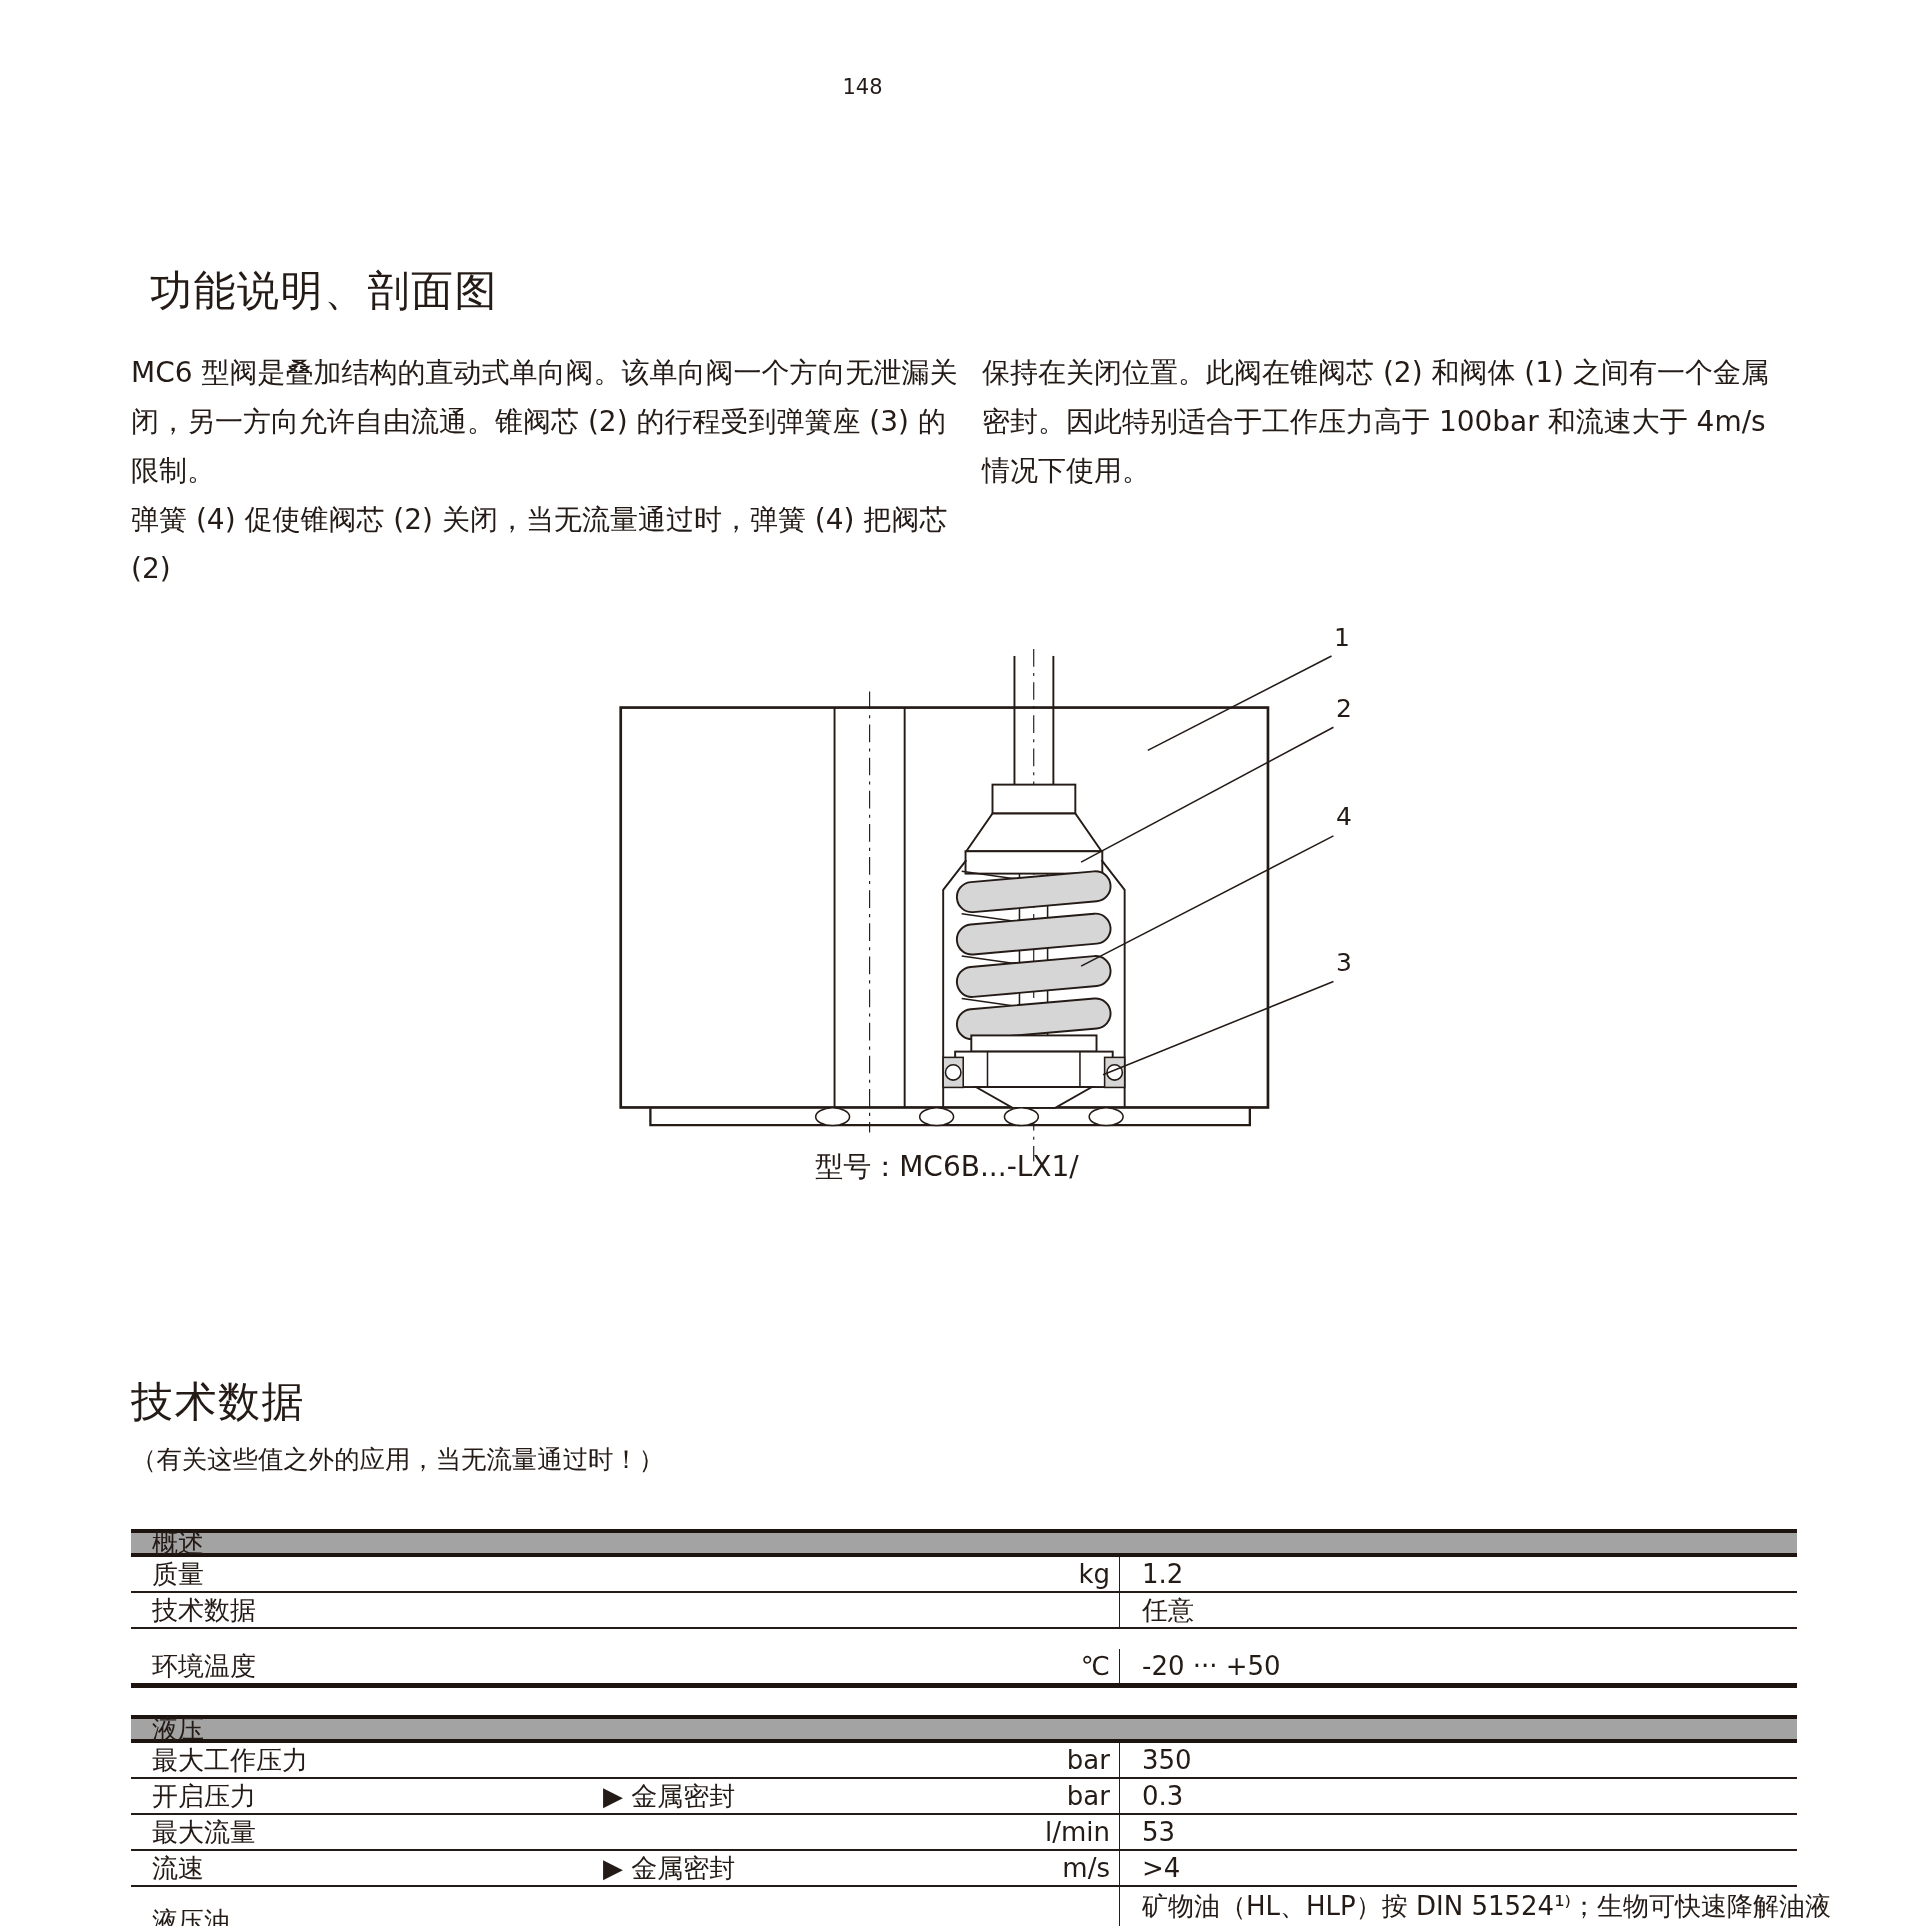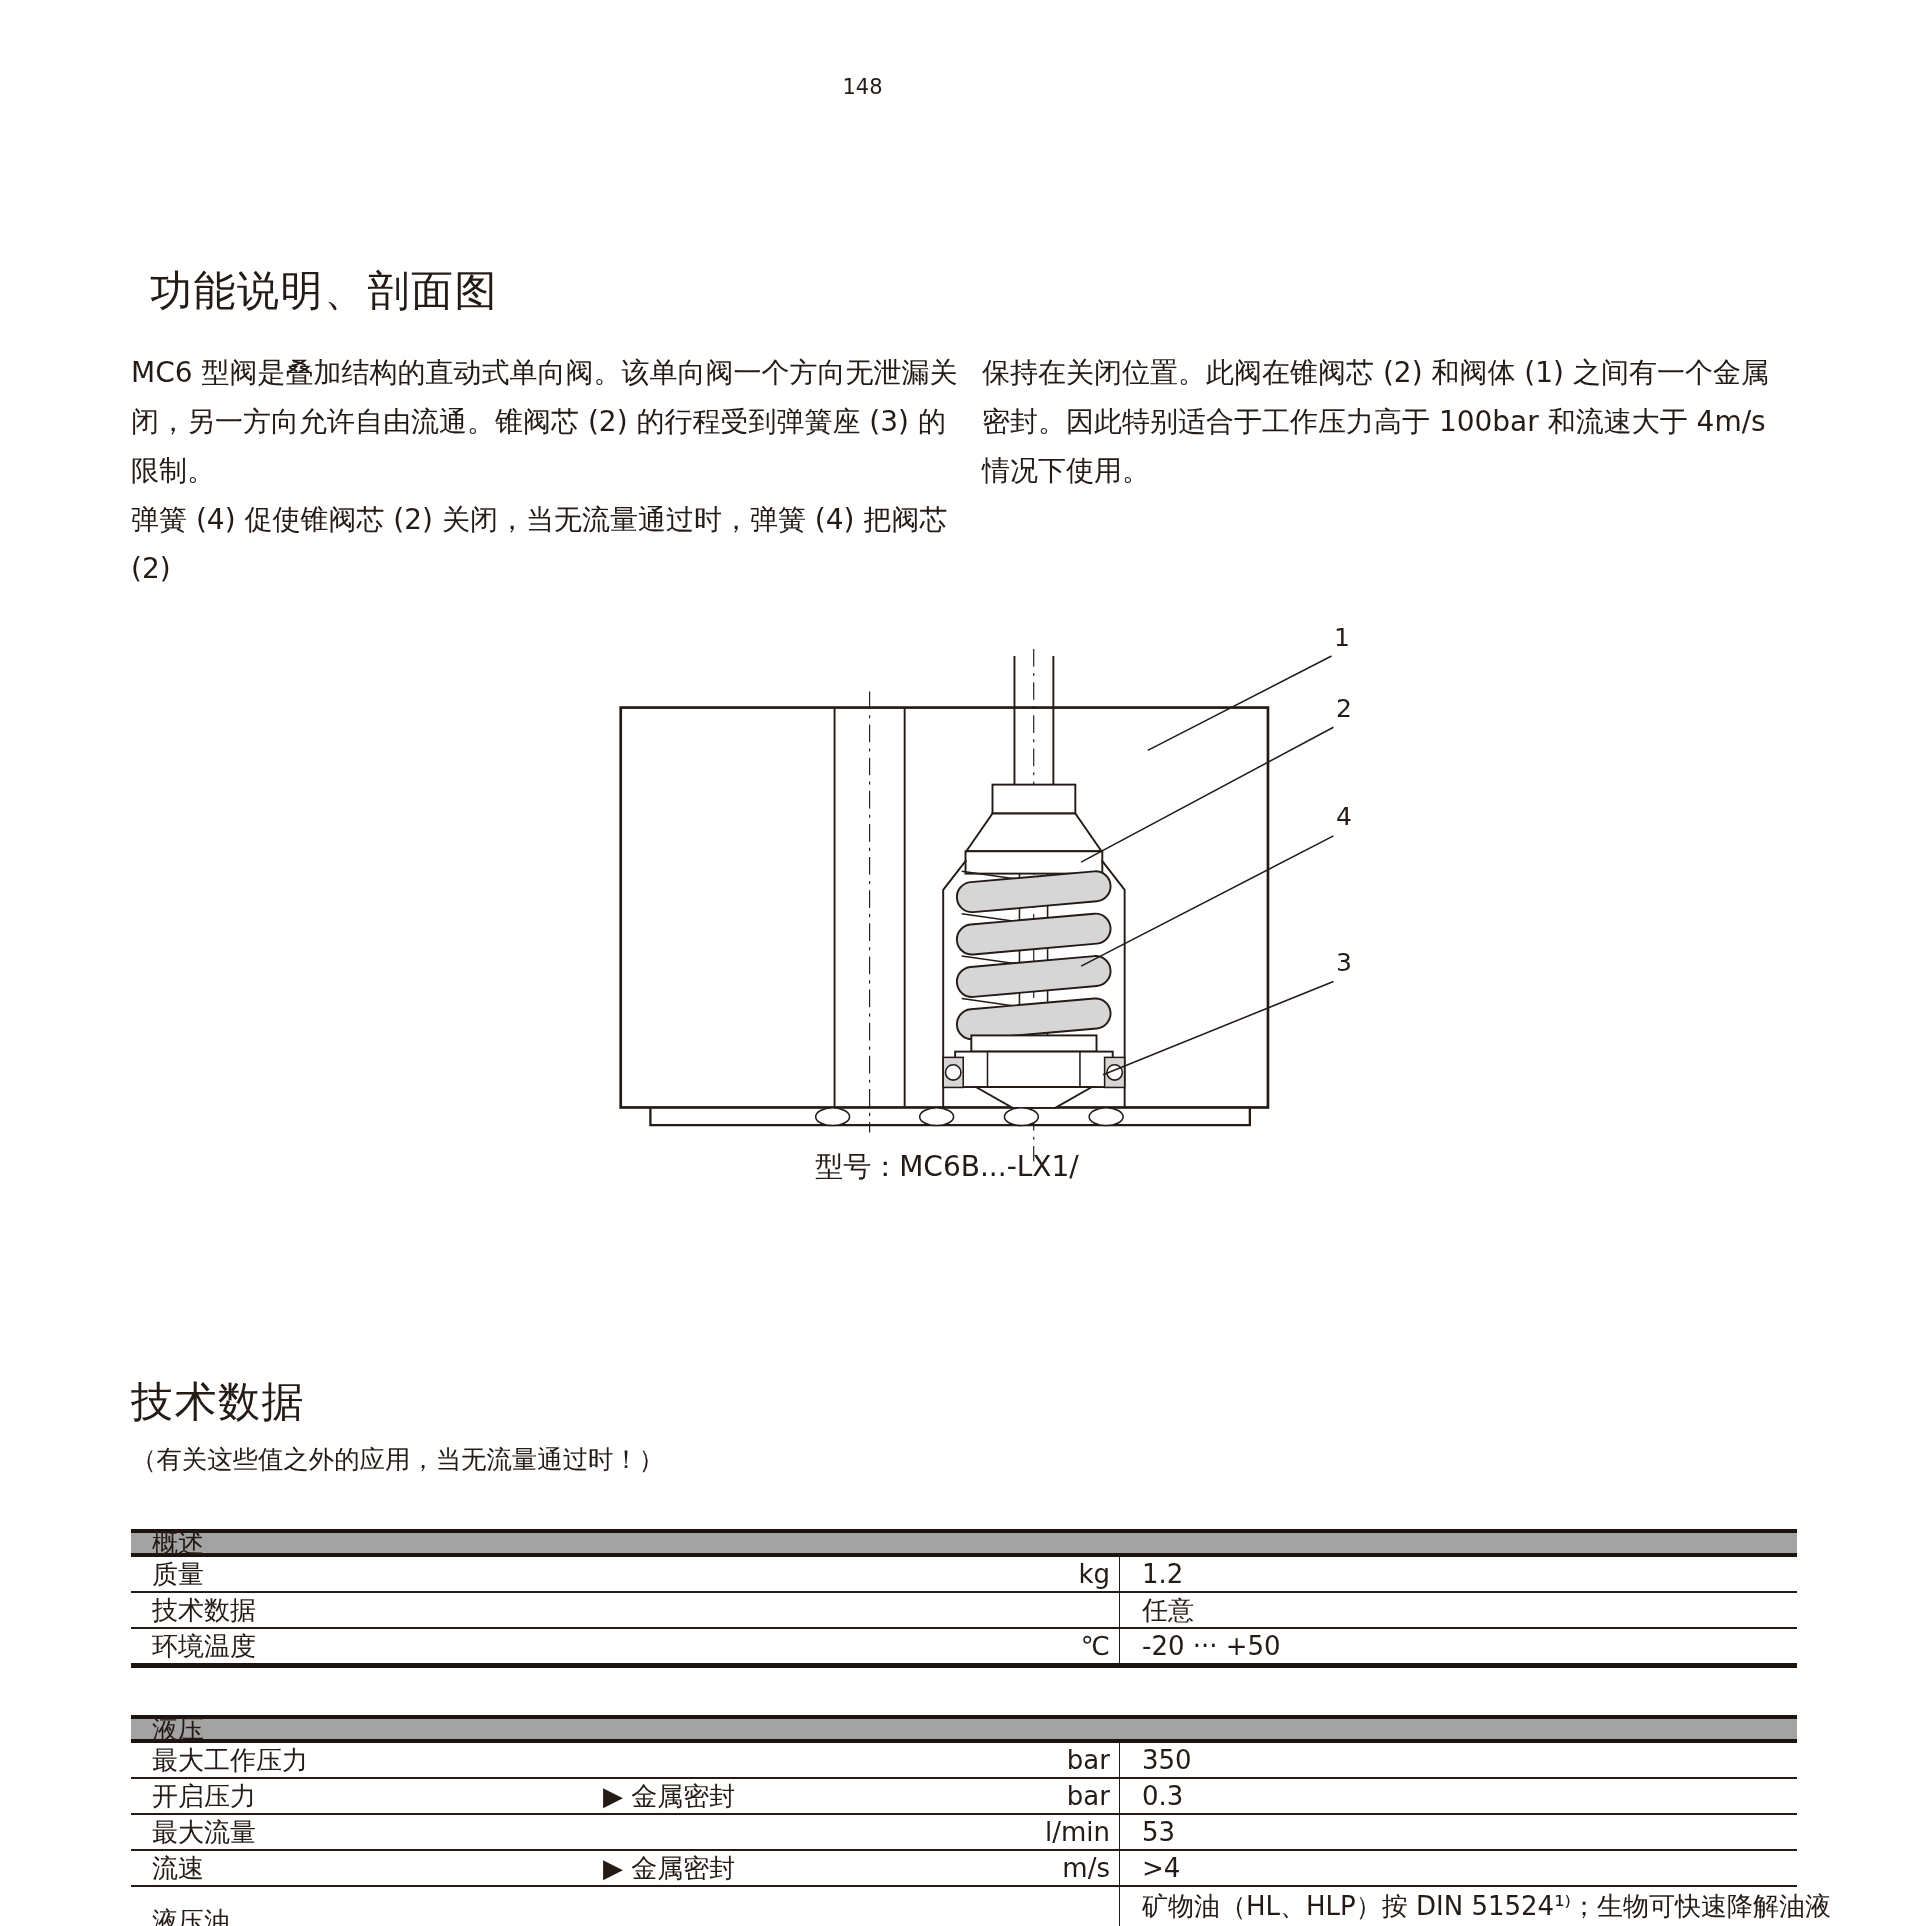--- a/index.html
+++ b/index.html
@@ -28,21 +28,21 @@
 
   .dtable{position:absolute;left:131px;width:1666px;}
   .dtable.t1{top:1529px;}
   .dtable.t2{top:1715px;}
   .bar{height:3.9px;background:#1d140f;}
   .bar.mid,.bar.bot{height:4.6px;}
   .thead{height:20px;background:#a3a3a3;position:relative;}
   .thead span{position:absolute;left:21px;top:50%;transform:translateY(-50%);
               font-size:26px;}
   .trow{position:relative;height:34px;border-bottom:2.7px solid #241b16;font-size:26px;}
-  .trow.last{border-bottom:none;}
+  .trow.last{border-bottom:none;margin-top:20px;}
   .trow.tall{height:105px;}
   .trow::after{content:"";position:absolute;left:988px;top:0;bottom:0;width:1.2px;
                background:#241b16;}
   .cl{position:absolute;left:21px;top:50%;transform:translateY(-50%);white-space:nowrap;}
   .tall .cl{top:17px;transform:none;}
   .ctag{position:absolute;left:472px;top:50%;transform:translateY(-50%);white-space:nowrap;}
   .cu{position:absolute;right:687px;top:50%;transform:translateY(-50%);white-space:nowrap;}
   .cv{position:absolute;left:1011px;top:50%;transform:translateY(-50%);white-space:nowrap;}
   .cvlines{position:absolute;left:1011px;top:0;}
   .cvlines div{height:35px;line-height:35px;white-space:nowrap;}

